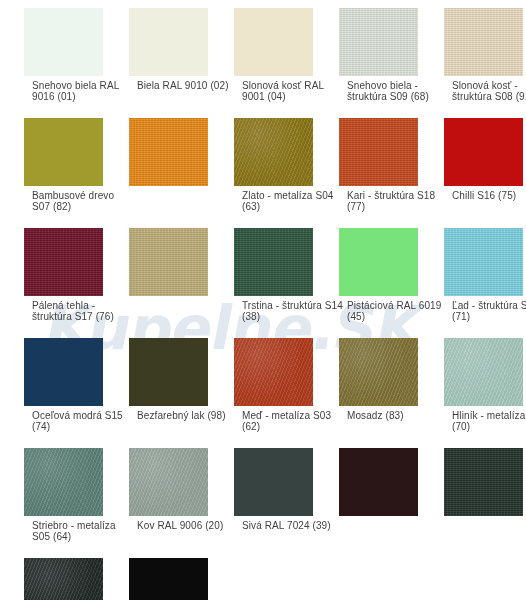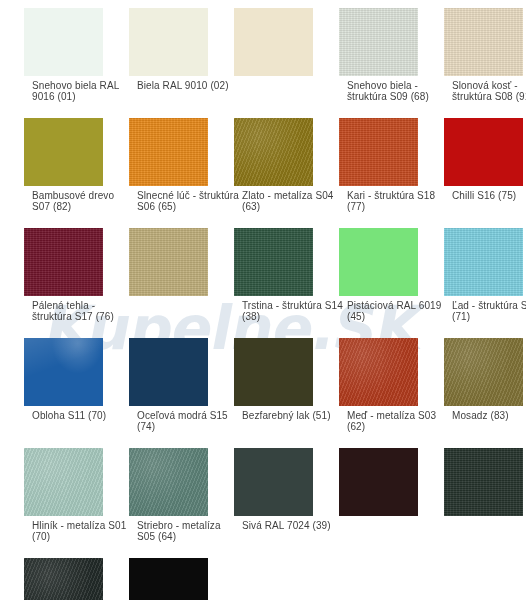--- a/index.html
+++ b/index.html
@@ -114,20 +114,21 @@
     <div class="swatch-cell">
       <div class="swatch-chip" style="background: rgb(239, 239, 223);">
         <div class="tex tex-plain"></div>
       </div>
       <div class="swatch-label">Biela RAL 9010 (02)</div>
     </div>
     <div class="swatch-cell">
       <div class="swatch-chip" style="background: rgb(238, 229, 205);">
         <div class="tex tex-plain"></div>
       </div>
+      <div class="swatch-label">Slonová kosť RAL 9001 (04)</div>
     </div>
     <div class="swatch-cell">
       <div class="swatch-chip" style="background: rgb(221, 227, 218);">
         <div class="tex tex-struktura"></div>
       </div>
       <div class="swatch-label">Snehovo biela - štruktúra S09 (68)</div>
     </div>
     <div class="swatch-cell">
       <div class="swatch-chip" style="background: rgb(233, 220, 194);">
         <div class="tex tex-struktura"></div>
@@ -137,21 +138,20 @@
     <div class="swatch-cell">
       <div class="swatch-chip" style="background: rgb(161, 154, 44);">
         <div class="tex tex-plain"></div>
       </div>
       <div class="swatch-label">Bambusové drevo S07 (82)</div>
     </div>
     <div class="swatch-cell">
       <div class="swatch-chip" style="background: rgb(231, 137, 26);">
         <div class="tex tex-struktura"></div>
       </div>
-      <div class="swatch-label">Slnecné lúč - štruktúra S06 (65)</div>
     </div>
     <div class="swatch-cell">
       <div class="swatch-chip" style="background: rgb(139, 118, 24);">
         <div class="tex tex-metaliza"></div>
       </div>
       <div class="swatch-label">Zlato - metalíza S04 (63)</div>
     </div>
     <div class="swatch-cell">
       <div class="swatch-chip" style="background: rgb(196, 74, 32);">
         <div class="tex tex-struktura"></div>
@@ -187,36 +187,30 @@
       </div>
       <div class="swatch-label">Pistáciová RAL 6019 (45)</div>
     </div>
     <div class="swatch-cell">
       <div class="swatch-chip" style="background: rgb(126, 208, 224);">
         <div class="tex tex-struktura"></div>
       </div>
       <div class="swatch-label">Ľad - štruktúra S12 (71)</div>
     </div>
     <div class="swatch-cell">
-      <div class="swatch-chip" style="background: rgb(29, 94, 165);">
-        <div class="tex tex-gloss"></div>
-      </div>
-      <div class="swatch-label">Obloha S11 (70)</div>
-    </div>
-    <div class="swatch-cell">
       <div class="swatch-chip" style="background: rgb(23, 58, 92);">
         <div class="tex tex-plain"></div>
       </div>
       <div class="swatch-label">Oceľová modrá S15 (74)</div>
     </div>
     <div class="swatch-cell">
       <div class="swatch-chip" style="background: rgb(60, 60, 34);">
         <div class="tex tex-plain"></div>
       </div>
-      <div class="swatch-label">Bezfarebný lak (51)</div>
+      <div class="swatch-label">Bezfarebný lak (98)</div>
     </div>
     <div class="swatch-cell">
       <div class="swatch-chip" style="background: rgb(176, 59, 30);">
         <div class="tex tex-metaliza"></div>
       </div>
       <div class="swatch-label">Meď - metalíza S03 (62)</div>
     </div>
     <div class="swatch-cell">
       <div class="swatch-chip" style="background: rgb(127, 114, 55);">
         <div class="tex tex-metaliza"></div>
@@ -227,20 +221,26 @@
       <div class="swatch-chip" style="background: rgb(166, 200, 189);">
         <div class="tex tex-metaliza"></div>
       </div>
       <div class="swatch-label">Hliník - metalíza S01 (70)</div>
     </div>
     <div class="swatch-cell">
       <div class="swatch-chip" style="background: rgb(92, 129, 119);">
         <div class="tex tex-metaliza"></div>
       </div>
       <div class="swatch-label">Striebro - metalíza S05 (64)</div>
+    </div>
+    <div class="swatch-cell">
+      <div class="swatch-chip" style="background: rgb(149, 164, 155);">
+        <div class="tex tex-metaliza"></div>
+      </div>
+      <div class="swatch-label">Kov RAL 9006 (20)</div>
     </div>
     <div class="swatch-cell">
       <div class="swatch-chip" style="background: rgb(54, 67, 64);">
         <div class="tex tex-plain"></div>
       </div>
       <div class="swatch-label">Sivá RAL 7024 (39)</div>
     </div>
     <div class="swatch-cell">
       <div class="swatch-chip" style="background: rgb(42, 22, 22);">
         <div class="tex tex-plain"></div>

